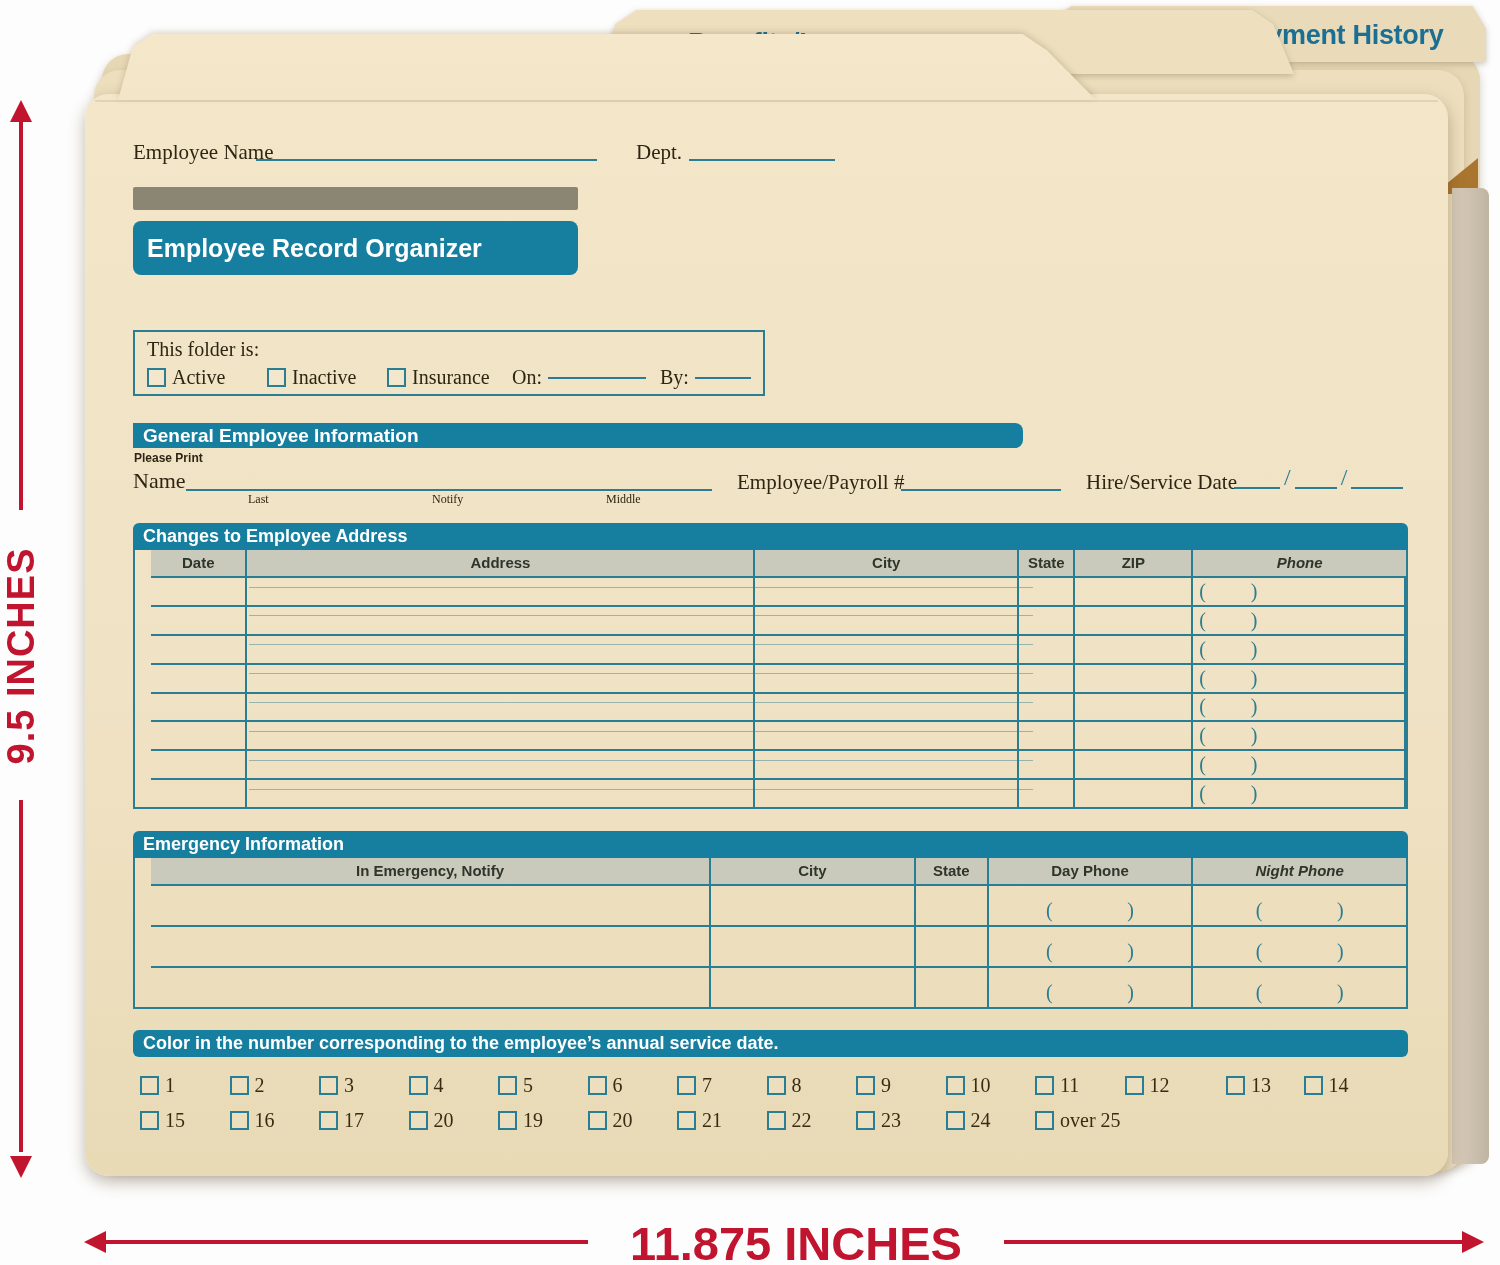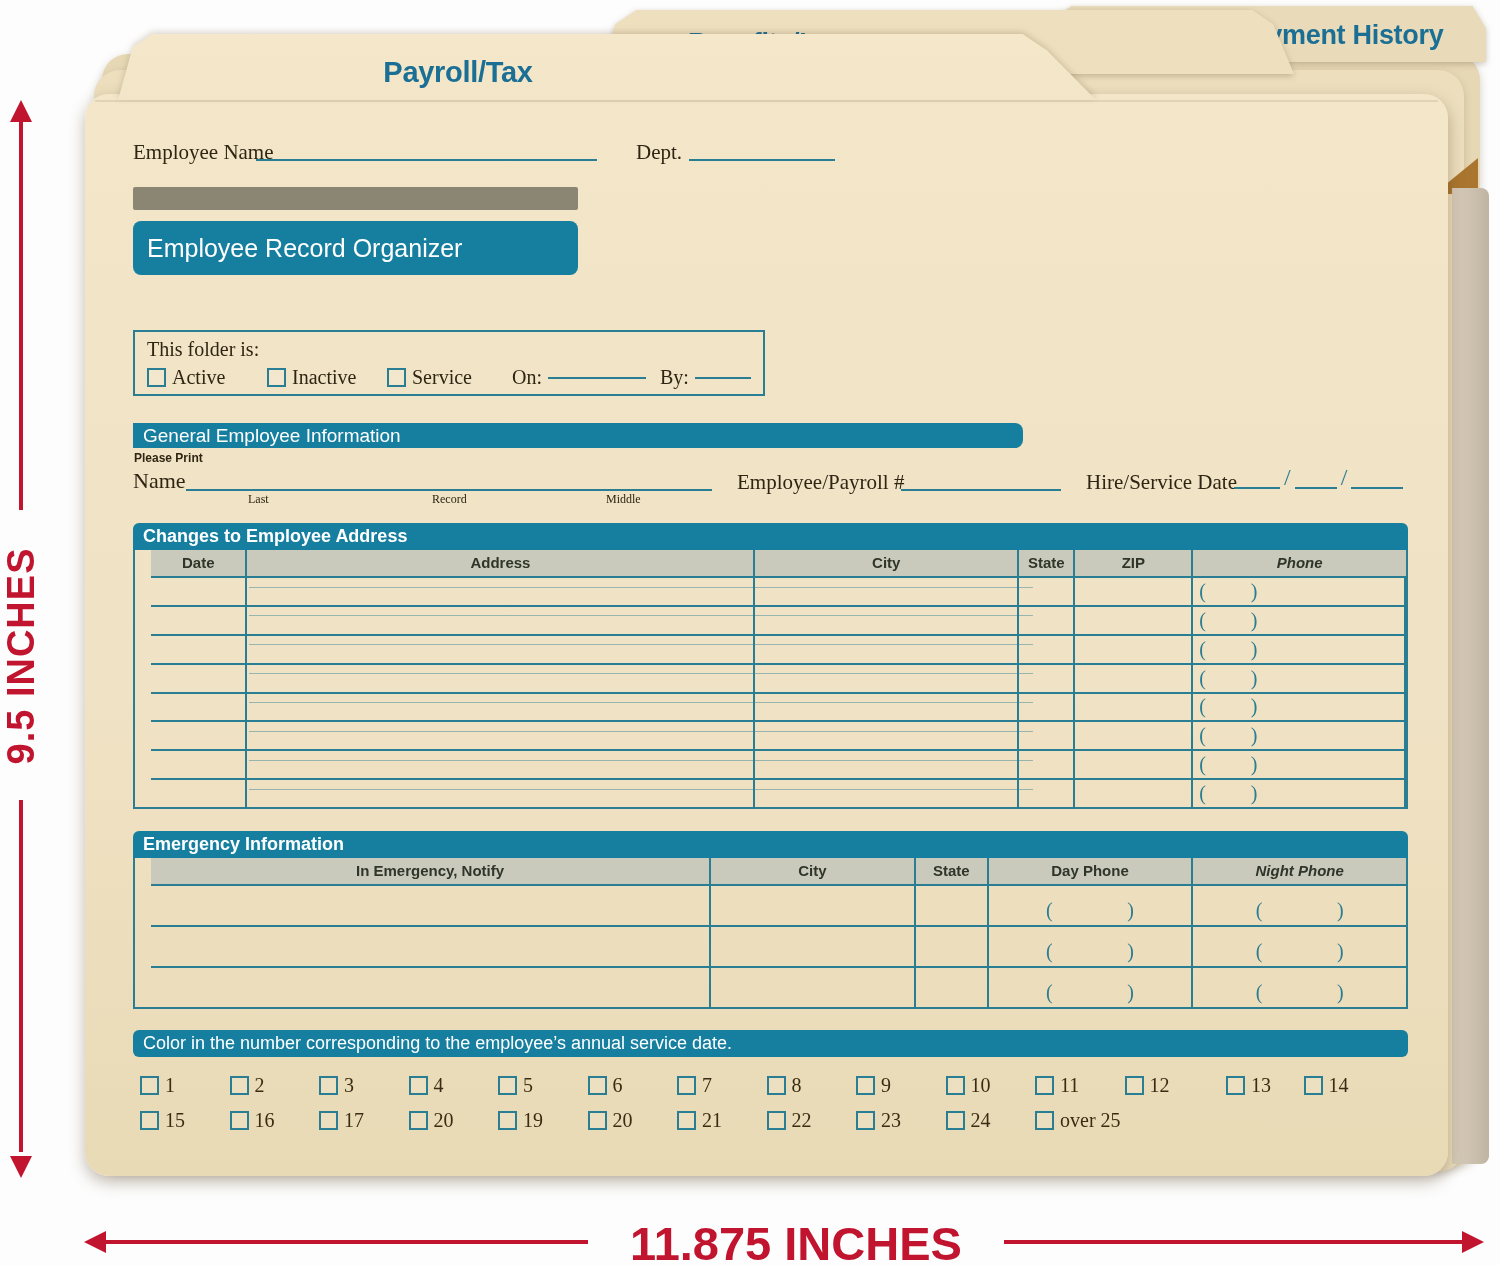--- a/index.html
+++ b/index.html
@@ -26,21 +26,21 @@
       font-weight:700;color:#1b6f94;text-align:center;white-space:nowrap;letter-spacing:-.3px;}
   .spine{left:1452px;top:188px;width:37px;height:976px;background:linear-gradient(90deg,#d8ccba,#c8bcaa 70%,#bfb3a1);border-radius:0 8px 8px 0;}
   .wedge{left:1434px;top:158px;width:44px;height:36px;background:#aa762f;clip-path:polygon(0 100%,100% 0,100% 100%);}
   .seam{left:95px;top:100px;width:1343px;height:2px;background:rgba(130,105,60,.15);}
 
   
   .serif-label{color:#2e2513;font-size:21px;}
   .underline{border-bottom:2px solid #2a7e94;height:0;}
   .field{position:absolute;border-bottom:2px solid #2a7e94;}
   .teal-bar{position:absolute;background:#167f9f;color:#ffffff;
-      font-family:"Liberation Sans","DejaVu Sans",sans-serif;font-weight:400;}
+      font-family:"Liberation Sans","DejaVu Sans",sans-serif;font-weight:700;}
   .checkbox{display:inline-block;width:15px;height:15px;border:2px solid #2a7e94;background:rgba(255,255,255,.12);}
   .sans{font-family:"Liberation Sans","DejaVu Sans",sans-serif;}
 
   
   .gray-bar{left:133px;top:187px;width:445px;height:23px;background:#8b8574;border-radius:2px;}
   .title-bar{left:133px;top:221px;width:445px;height:54px;border-radius:8px;font-size:25px;line-height:54px;padding-left:14px;box-sizing:border-box;}
   .status-box{left:133px;top:330px;width:632px;height:66px;border:2px solid #2a7e94;box-sizing:border-box;}
   .status-opt{position:absolute;top:34px;display:flex;align-items:center;gap:6px;font-size:20px;color:#2e2513;}
 
   
@@ -84,21 +84,20 @@
   <div class="tab tab2-wrap">
     <div class="tab-shape"></div>
     <div class="tab-label" style="left:28px;top:18px;width:360px;font-size:27px;">Benefits/Insurance</div>
   </div>
   <div class="abs wedge"></div>
   <div class="abs spine"></div>
 
   <div class="folder-body body-front"></div>
   <div class="tab tab1-wrap">
     <div class="tab-shape"></div>
-    <div class="tab-label" style="left:130px;top:22px;width:420px;font-size:29px;">Payroll/Tax</div>
   </div>
   <div class="abs seam"></div>
 
   <div class="abs serif-label" style="left:133px;top:140px;">Employee Name</div>
   <div class="field" style="left:256px;top:159px;width:341px;"></div>
   <div class="abs serif-label" style="left:636px;top:140px;">Dept.</div>
   <div class="field" style="left:689px;top:159px;width:146px;"></div>
 
   <div class="abs gray-bar"></div>
   <div class="teal-bar title-bar">Employee Record Organizer</div>
@@ -108,37 +107,37 @@
     <div class="status-opt" style="left:12px;">
       <span class="checkbox"></span>
       <span>Active</span>
     </div>
     <div class="status-opt" style="left:132px;">
       <span class="checkbox"></span>
       <span>Inactive</span>
     </div>
     <div class="status-opt" style="left:252px;">
       <span class="checkbox"></span>
-      <span>Service</span>
+      <span>Insurance</span>
     </div>
     <div class="status-opt" style="left:377px;">
       <span>On:</span>
       <span class="underline" style="width:98px;display:inline-block;"></span>
       <span style="margin-left:8px;">By:</span>
       <span class="underline" style="width:56px;display:inline-block;"></span>
     </div>
   </div>
 
   <div class="teal-bar" style="left:133px;top:423px;width:890px;height:25px;font-size:19px;line-height:25px;padding-left:10px;box-sizing:border-box;border-radius:0 8px 8px 0;">General Employee Information</div>
   <div class="abs sans" style="left:134px;top:451px;font-size:12px;font-weight:700;color:#2e2513;">Please Print</div>
 
   <div class="abs serif-label" style="left:133px;top:468px;font-size:22px;">Name</div>
   <div class="field" style="left:186px;top:489px;width:526px;">
     <span class="abs" style="left:62px;top:3px;font-size:12px;color:#2e2513;">Last</span>
-    <span class="abs" style="left:246px;top:3px;font-size:12px;color:#2e2513;">Record</span>
+    <span class="abs" style="left:246px;top:3px;font-size:12px;color:#2e2513;">Notify</span>
     <span class="abs" style="left:420px;top:3px;font-size:12px;color:#2e2513;">Middle</span>
   </div>
   <div class="abs serif-label" style="left:737px;top:470px;">Employee/Payroll #</div>
   <div class="field" style="left:901px;top:489px;width:160px;"></div>
   <div class="abs serif-label" style="left:1086px;top:470px;">Hire/Service Date</div>
   <div class="abs" style="left:1234px;top:465px;display:flex;align-items:flex-end;gap:4px;">
     <span class="underline" style="width:46px;display:inline-block;"></span>
     <span style="color:#2b7d92;font-size:24px;line-height:24px;">/</span>
     <span class="underline" style="width:42px;display:inline-block;"></span>
     <span style="color:#2b7d92;font-size:24px;line-height:24px;">/</span>

